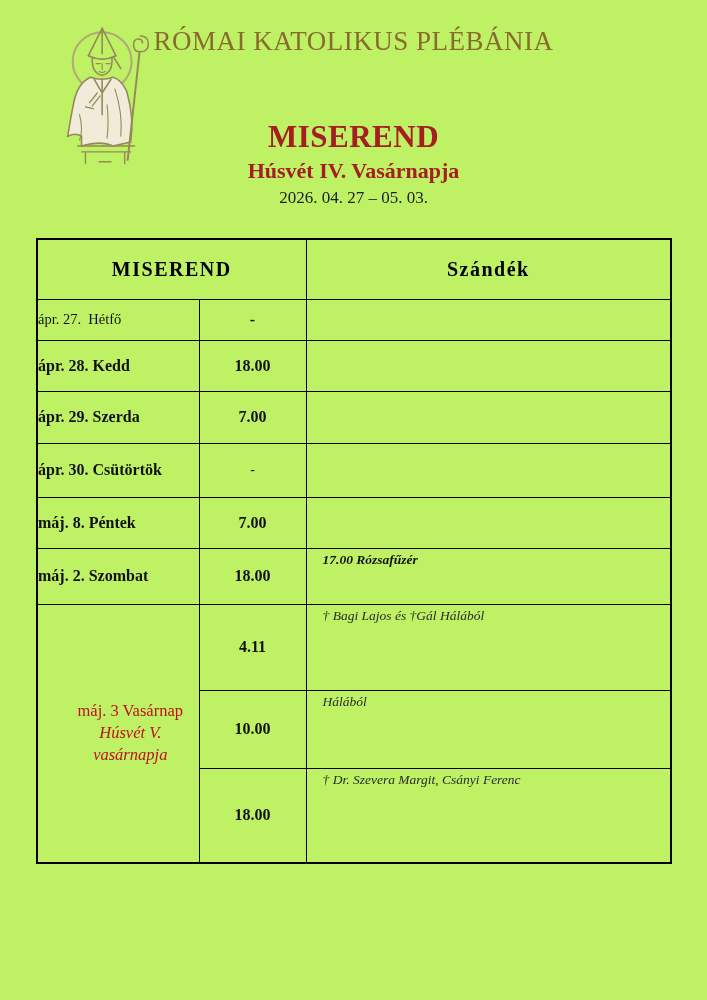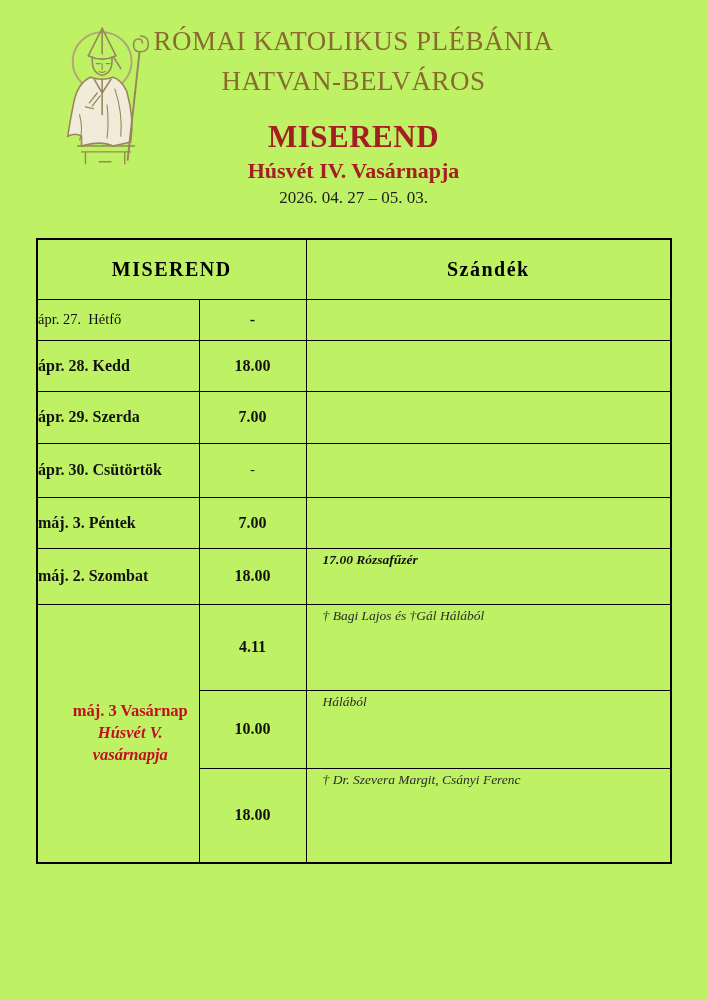--- a/index.html
+++ b/index.html
@@ -91,21 +91,21 @@
   td.time.light { font-weight:normal; font-size:14px; }
   td.intent {
     vertical-align:top; text-align:left;
     font-style:italic; font-size:13.5px; color:#2a2a2a;
     padding:3px 16px;
   }
   td.intent.boldit { font-weight:bold; color:#111; }
   td.sunday-day {
     text-align:center; vertical-align:middle;
     color:var(--sunday_red,#C01020);
-    font-weight:bold; font-size:16.5px;
+    font-weight:normal; font-size:16.5px;
     line-height:1.35;
     padding-left:24px;
   }
   td.sunday-day .line2 { font-style:italic; }
 </style>
 </head>
 <body>
 
 <div class="page">
 
@@ -128,21 +128,20 @@
     <path d="M24,96 q4,16 0,26 M60,70 q8,24 6,48 M52,86 q2,18 0,34" stroke-width="1.1"></path>
 
     <path d="M86,16 q8,0 8,8 q0,8 -8,8 q-7,0 -7,-7 q0,-6 5,-6 q4,0 4,4"></path>
     <path d="M85,33 L73,142" stroke-width="2"></path>
 
     <path d="M22,128 H80 M26,134 H76 M30,134 V146 M70,134 V146 M44,144 h12" stroke-width="1.4"></path>
   </svg>
 
   <div class="parish">
     <div>RÓMAI KATOLIKUS PLÉBÁNIA</div>
-    <div>HATVAN-BELVÁROS</div>
   </div>
 
   <div class="doc-title">MISEREND</div>
   <div class="doc-subtitle">Húsvét IV. Vasárnapja</div>
   <div class="doc-daterange">2026. 04. 27 – 05. 03.</div>
 
   <table class="schedule">
     <colgroup>
         <col class="c-day">
         <col class="c-time">
@@ -173,21 +172,21 @@
       <td class="intent"></td>
     </tr>
 
     <tr class="r3">
       <td class="day">ápr. 30. Csütörtök</td>
       <td class="time light">-</td>
       <td class="intent"></td>
     </tr>
 
     <tr class="r4">
-      <td class="day">máj. 3. Péntek</td>
+      <td class="day">máj. 8. Péntek</td>
       <td class="time">7.00</td>
       <td class="intent"></td>
     </tr>
 
     <tr class="r5">
       <td class="day">máj. 2. Szombat</td>
       <td class="time">18.00</td>
       <td class="intent boldit">17.00 Rózsafűzér</td>
     </tr>
 

